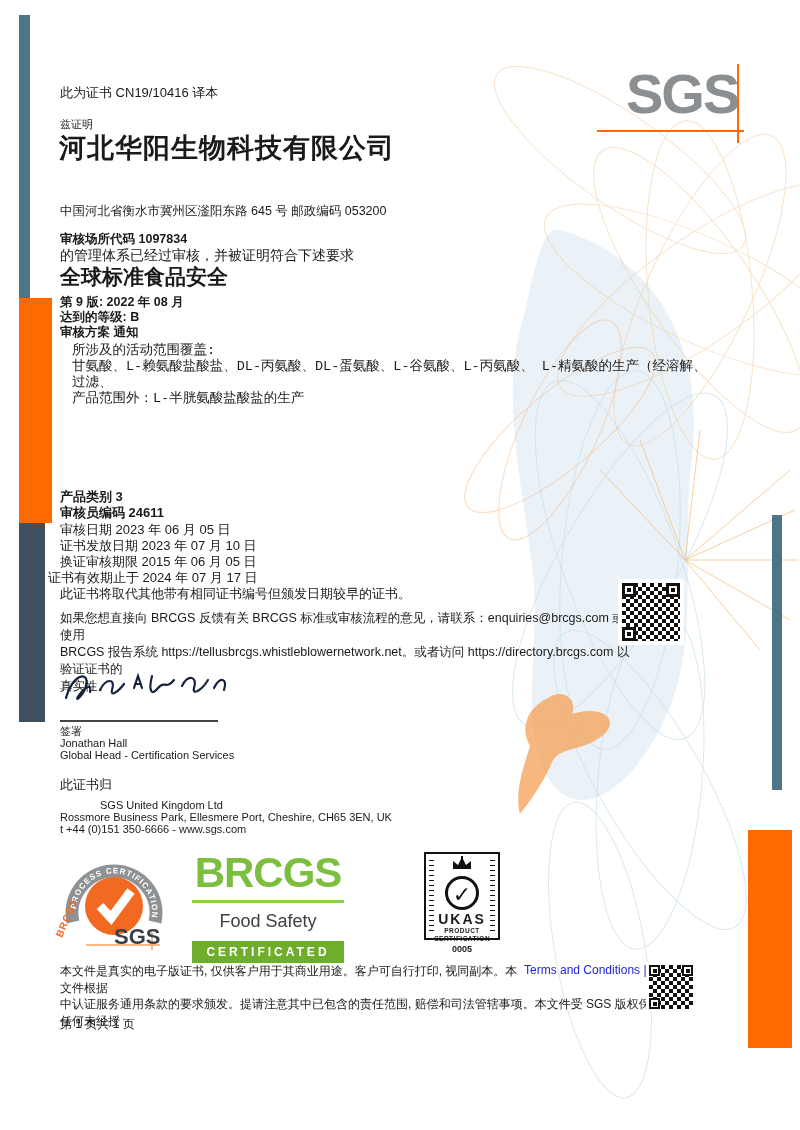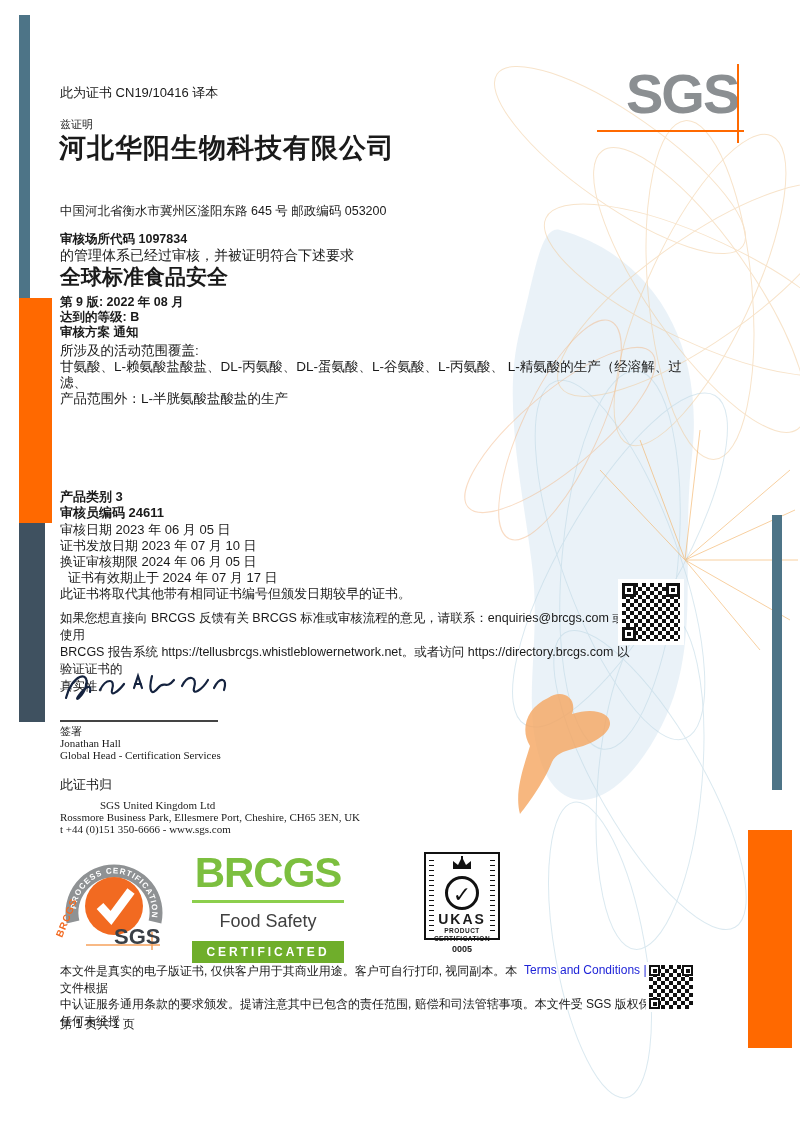--- a/index.html
+++ b/index.html
@@ -12,21 +12,21 @@
   .abs{position:absolute;}
   .deco{position:absolute;left:0;top:0;z-index:0;pointer-events:none;}
   .content{position:relative;z-index:2;}
   
   .bar{position:absolute;z-index:1;}
   .bar-blue{background:#4d7487;}
   .bar-orange{background:#ff6900;}
   .bar-dark{background:#3f5160;}
   
   .t-note{font-size:13px;}
-  .t-small{font-size:11px;font-family:Liberation Serif, serif;}
+  .t-small{font-size:11px;}
   .t-company{font-size:27px;font-weight:bold;letter-spacing:1px;}
   .t-addr{font-size:12.5px;}
   .t-bold{font-weight:bold;}
   .t-std{font-size:21px;font-weight:bold;}
   .t-body{font-size:13.5px;line-height:16px;}
   .t-detail{font-size:13px;line-height:16px;}
   .t-foot{font-size:12px;line-height:16.5px;}
   
   .sgs-word{font-size:56px;font-weight:900;color:#8b8f92;letter-spacing:-2px;line-height:1;}
   .sgs-hline{position:absolute;background:#ff6900;height:2px;}
@@ -122,32 +122,32 @@
     <div class="abs t-company" style="left:59px;top:130px;">河北华阳生物科技有限公司</div>
     <div class="abs t-addr" style="left:60px;top:203px;">中国河北省衡水市冀州区滏阳东路 645 号 邮政编码 053200</div>
     <div class="abs t-addr t-bold" style="left:60px;top:231px;">审核场所代码 1097834</div>
     <div class="abs" style="left:60px;top:247px;font-size:14px;">的管理体系已经过审核，并被证明符合下述要求</div>
 
     <div class="abs t-std" style="left:60px;top:263px;">全球标准食品安全</div>
     <div class="abs t-addr t-bold" style="left:60px;top:294px;">第 9 版: 2022 年 08 月</div>
     <div class="abs t-addr t-bold" style="left:60px;top:309px;">达到的等级: B</div>
     <div class="abs t-addr t-bold" style="left:60px;top:324px;">审核方案 通知</div>
 
-    <div class="abs t-body" style="left:60px;top:343px;width:640px;">
+    <div class="abs t-body" style="left:72px;top:343px;width:640px;font-family:Liberation Mono, monospace;">
       <div>所涉及的活动范围覆盖:</div>
       <div>甘氨酸、L-赖氨酸盐酸盐、DL-丙氨酸、DL-蛋氨酸、L-谷氨酸、L-丙氨酸、 L-精氨酸的生产（经溶解、过滤、</div>
       <div>产品范围外：L-半胱氨酸盐酸盐的生产</div>
     </div>
 
     <div class="abs t-detail t-bold" style="left:60px;top:489px;">产品类别 3</div>
     <div class="abs t-detail t-bold" style="left:60px;top:505px;">审核员编码 24611</div>
     <div class="abs t-detail" style="left:60px;top:522px;">审核日期 2023 年 06 月 05 日</div>
     <div class="abs t-detail" style="left:60px;top:538px;">证书发放日期 2023 年 07 月 10 日</div>
-    <div class="abs t-detail" style="left:60px;top:554px;">换证审核期限 2024 年 06 月 05 日</div>
-    <div class="abs t-detail" style="left:68px;top:570px;">证书有效期止于 2024 年 07 月 17 日</div>
+    <div class="abs t-detail" style="left:60px;top:554px;">换证审核期限 2015 年 06 月 05 日</div>
+    <div class="abs t-detail" style="left:48px;top:570px;">证书有效期止于 2024 年 07 月 17 日</div>
     <div class="abs t-detail" style="left:60px;top:586px;">此证书将取代其他带有相同证书编号但颁发日期较早的证书。</div>
 
     <div class="abs" style="left:60px;top:610px;width:570px;font-size:12.5px;line-height:17px;">
       <div>如果您想直接向 BRCGS 反馈有关 BRCGS 标准或审核流程的意见，请联系：enquiries@brcgs.com 或使用</div>
       <div>BRCGS 报告系统 https://tellusbrcgs.whistleblowernetwork.net。或者访问 https://directory.brcgs.com 以验证证书的</div>
       <div>真实性。</div>
     </div>
 
     <div class="qr" style="left:618px;top:579px;width:66px;height:66px;">
       <div class="finder f-tl"></div>

